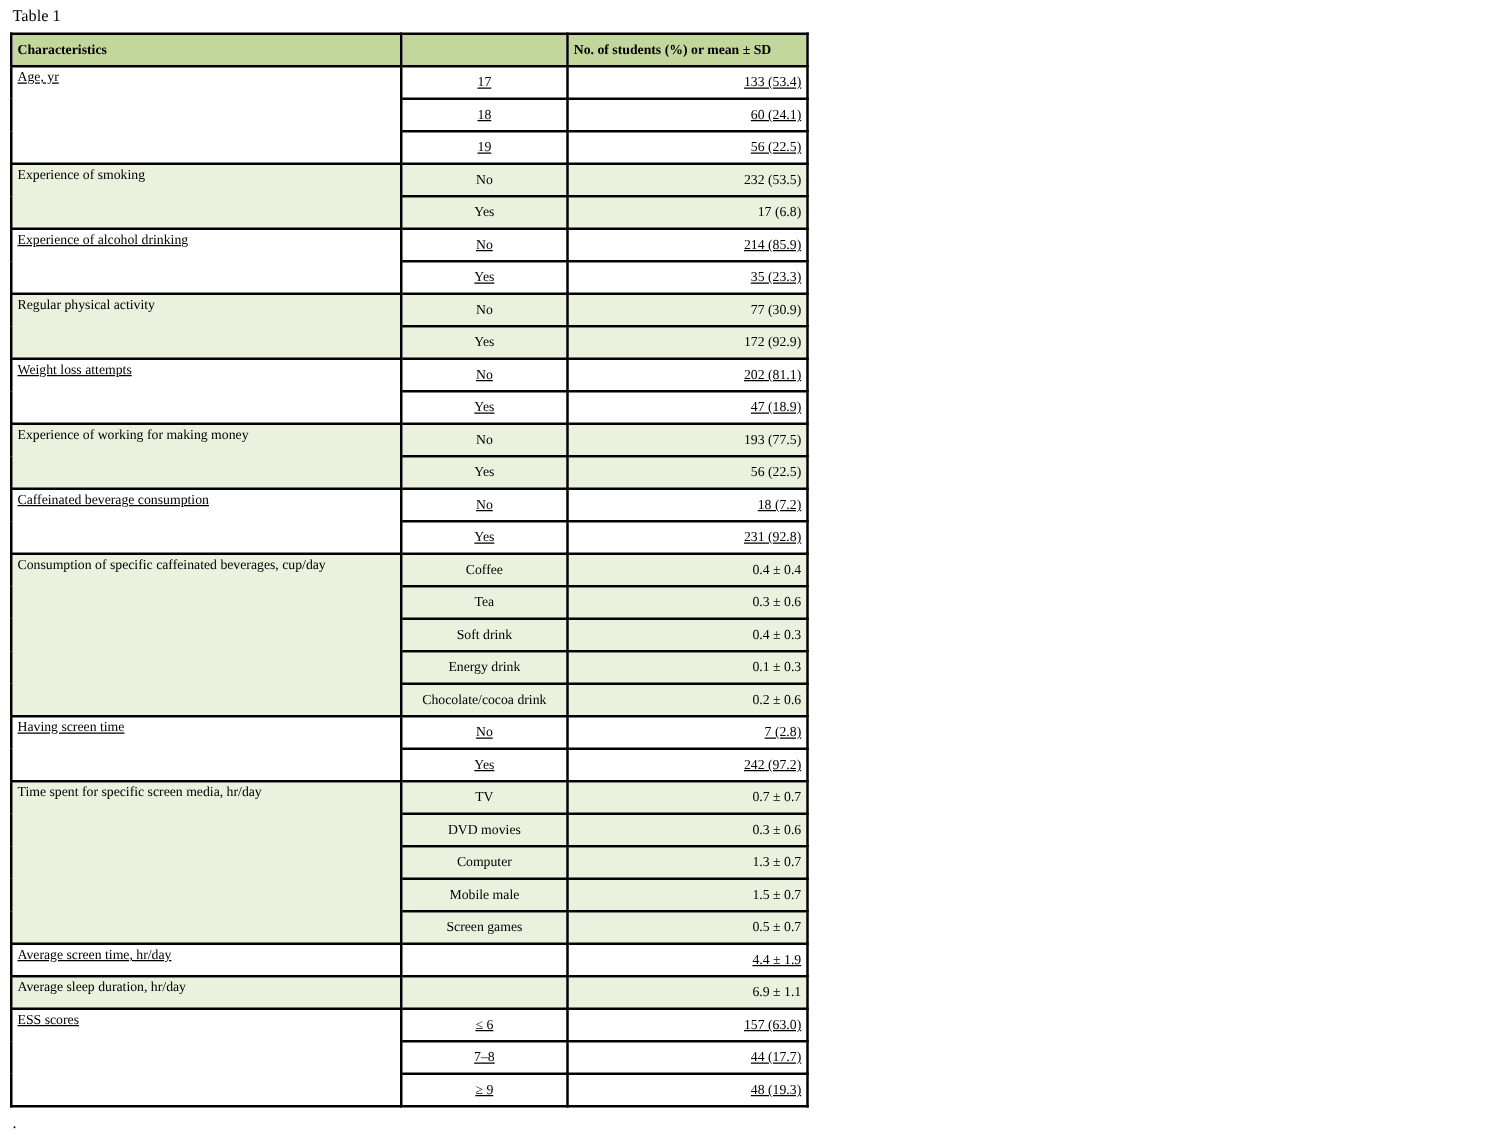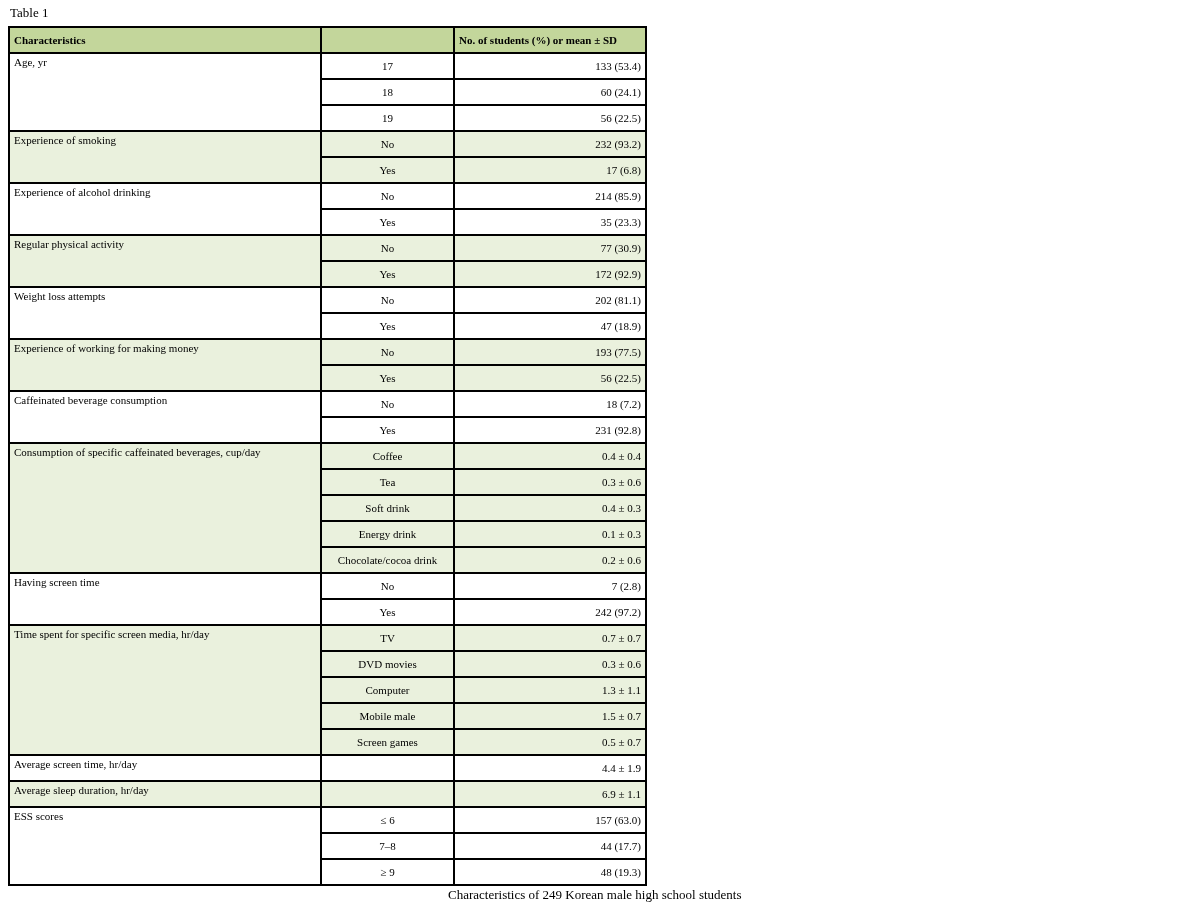--- a/index.html
+++ b/index.html
@@ -56,21 +56,21 @@
   }
   td.cat-cell {
     text-align: center;
     vertical-align: middle;
   }
   td.val-cell {
     text-align: right;
     vertical-align: middle;
   }
   tr.shaded td { background: var(--alt-bg, #eaf1dd); }
-  tr.plain td { background: var(--plain-bg, #ffffff); }
+  tr.plain td { background: var(--plain-bg, #ffffff); text-decoration: underline; }
   .caption {
     font-size: 13px;
     margin: 1px 0 0 440px;
     white-space: nowrap;
     height: 15px;
     line-height: 15px;
   }
   .trailing-period {
     font-size: 13px;
     margin: 4px 0 0 2px;
@@ -107,21 +107,21 @@
             <td class="cat-cell">18</td>
             <td class="val-cell">60 (24.1)</td>
           </tr>
           <tr class="plain">
             <td class="cat-cell">19</td>
             <td class="val-cell">56 (22.5)</td>
           </tr>
           <tr class="shaded">
             <td rowspan="2" class="char-cell">Experience of smoking</td>
             <td class="cat-cell">No</td>
-            <td class="val-cell">232 (93.2)</td>
+            <td class="val-cell">232 (53.5)</td>
           </tr>
           <tr class="shaded">
             <td class="cat-cell">Yes</td>
             <td class="val-cell">17 (6.8)</td>
           </tr>
           <tr class="plain">
             <td rowspan="2" class="char-cell">Experience of alcohol drinking</td>
             <td class="cat-cell">No</td>
             <td class="val-cell">214 (85.9)</td>
           </tr>
@@ -199,21 +199,21 @@
             <td rowspan="5" class="char-cell">Time spent for specific screen media, hr/day</td>
             <td class="cat-cell">TV</td>
             <td class="val-cell">0.7 ± 0.7</td>
           </tr>
           <tr class="shaded">
             <td class="cat-cell">DVD movies</td>
             <td class="val-cell">0.3 ± 0.6</td>
           </tr>
           <tr class="shaded">
             <td class="cat-cell">Computer</td>
-            <td class="val-cell">1.3 ± 1.1</td>
+            <td class="val-cell">1.3 ± 0.7</td>
           </tr>
           <tr class="shaded">
             <td class="cat-cell">Mobile male</td>
             <td class="val-cell">1.5 ± 0.7</td>
           </tr>
           <tr class="shaded">
             <td class="cat-cell">Screen games</td>
             <td class="val-cell">0.5 ± 0.7</td>
           </tr>
           <tr class="plain">
@@ -235,18 +235,17 @@
             <td class="cat-cell">7–8</td>
             <td class="val-cell">44 (17.7)</td>
           </tr>
           <tr class="plain">
             <td class="cat-cell">≥ 9</td>
             <td class="val-cell">48 (19.3)</td>
           </tr>
         </tbody>
     </table>
 
-    <div class="caption">Characteristics of 249 Korean male high school students</div>
 
     <div class="trailing-period">.</div>
 
   </div>
 </div>
 
 </body></html>

